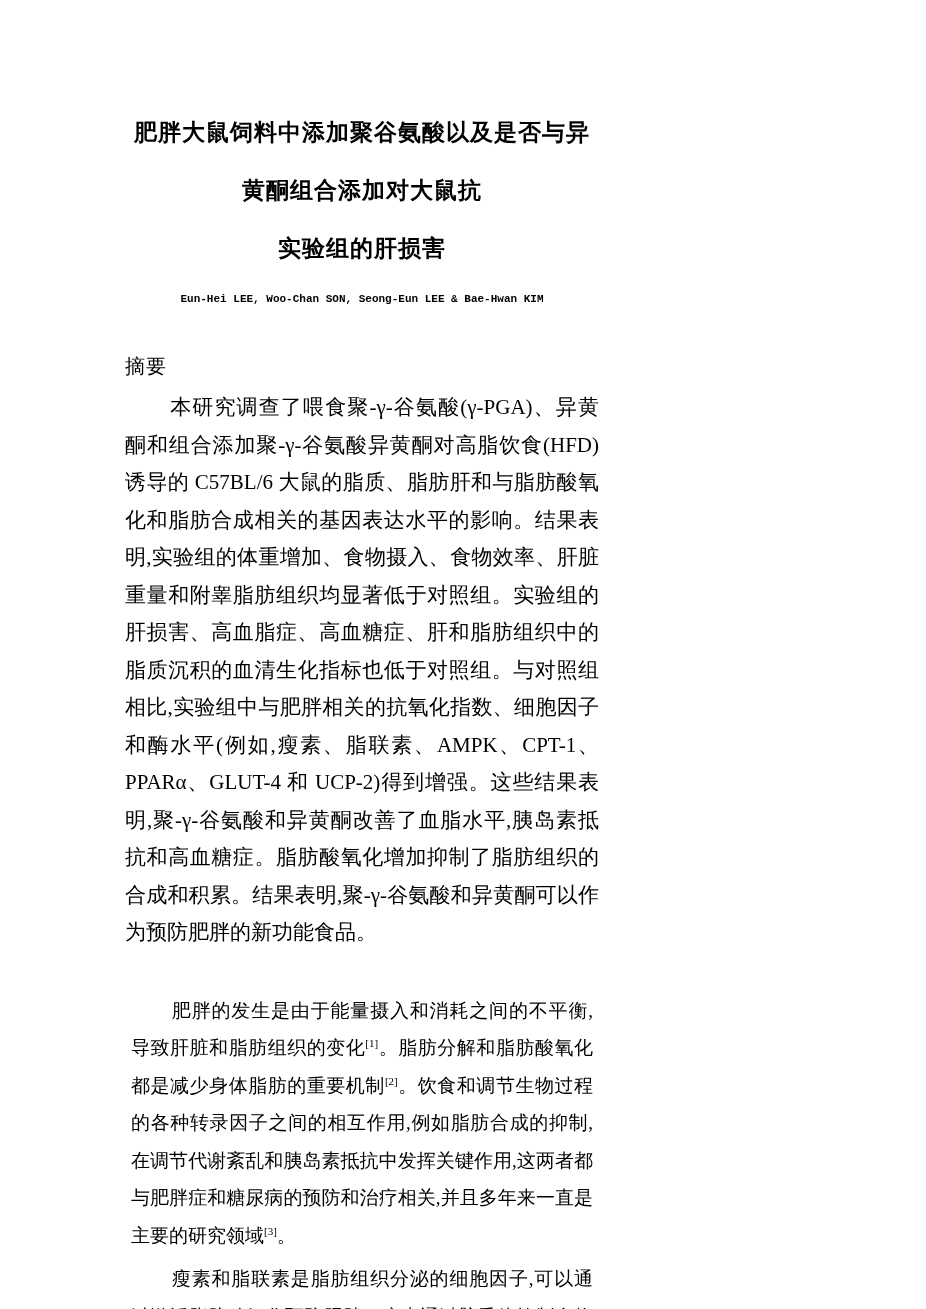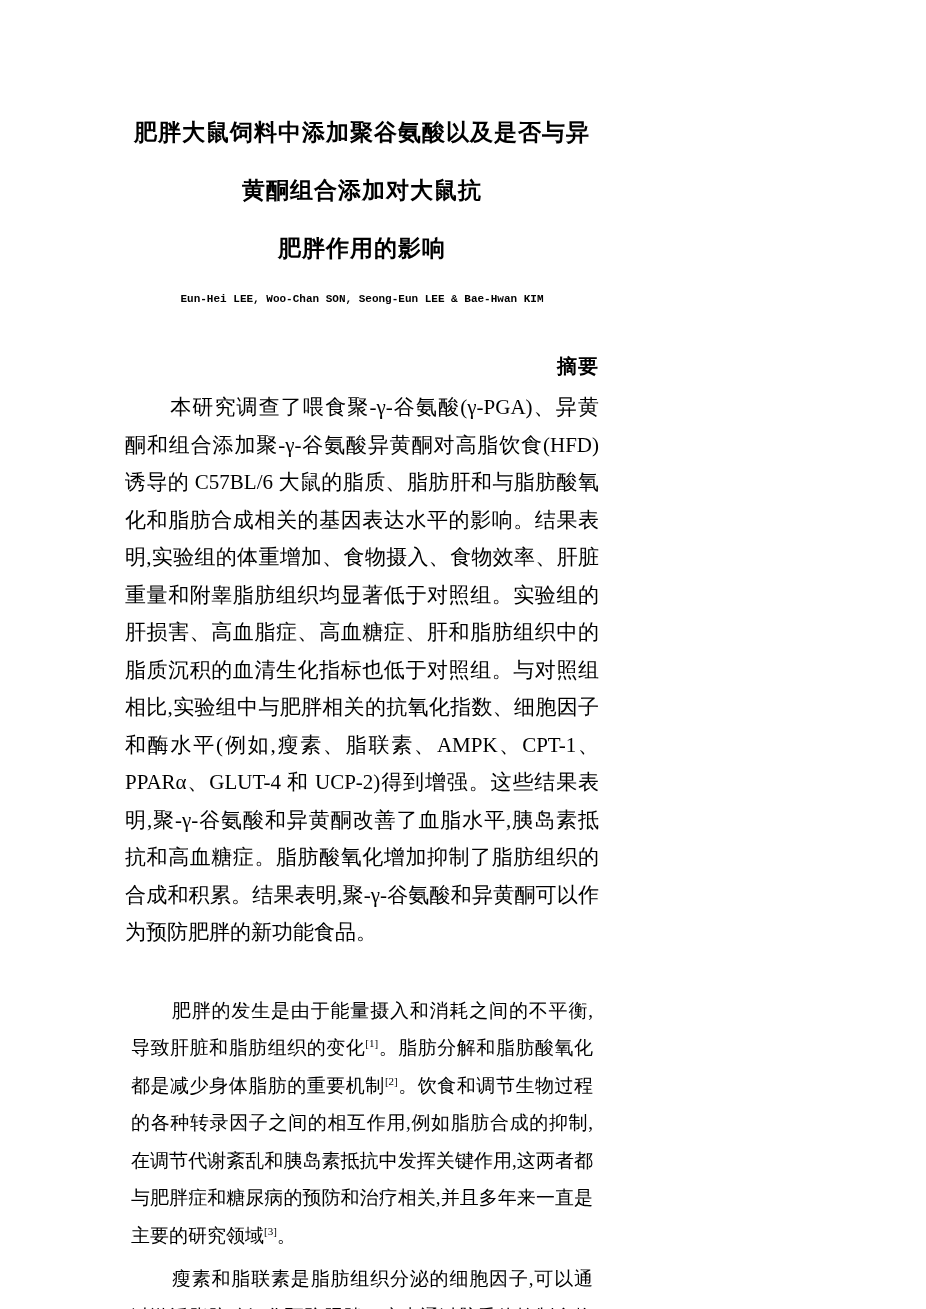--- a/index.html
+++ b/index.html
@@ -38,22 +38,22 @@
     font-size: 11px;
     font-weight: bold;
     text-align: center;
     line-height: 30px;
     font-family: "Liberation Mono", "DejaVu Sans Mono", monospace;
     white-space: nowrap;
   }
   .abstract-heading {
     margin-top: 36px;
     font-size: 20px;
-    font-weight: bold;
-    text-align: right;
+    font-weight: normal;
+    text-align: left;
     line-height: 32px;
     letter-spacing: 1px;
   }
   .abstract-body {
     margin-top: 7px;
     font-size: 21px;
     line-height: 37.5px;
     text-align: justify;
     text-align-last: left;
     text-indent: 2.15em;
@@ -86,21 +86,21 @@
   }
 </style>
 </head>
 <body>
 
 <div class="page">
   <div class="content">
 
     <div class="doc-title">
       <div>肥胖大鼠饲料中添加聚谷氨酸以及是否与异黄酮组合添加对大鼠抗</div>
-      <div>肥胖作用的影响</div>
+      <div>实验组的肝损害</div>
     </div>
 
     <div class="authors">Eun-Hei LEE, Woo-Chan SON, Seong-Eun LEE &amp; Bae-Hwan KIM</div>
 
     <div class="abstract-heading">摘要</div>
 
     <div class="abstract-body">本研究调查了喂食聚-γ-谷氨酸(γ-PGA)、异黄酮和组合添加聚-γ-谷氨酸异黄酮对高脂饮食(HFD)诱导的 C57BL/6 大鼠的脂质、脂肪肝和与脂肪酸氧化和脂肪合成相关的基因表达水平的影响。结果表明,实验组的体重增加、食物摄入、食物效率、肝脏重量和附睾脂肪组织均显著低于对照组。实验组的肝损害、高血脂症、高血糖症、肝和脂肪组织中的脂质沉积的血清生化指标也低于对照组。与对照组相比,实验组中与肥胖相关的抗氧化指数、细胞因子和酶水平(例如,瘦素、脂联素、AMPK、CPT-1、PPARα、GLUT-4 和 UCP-2)得到增强。这些结果表明,聚-γ-谷氨酸和异黄酮改善了血脂水平,胰岛素抵抗和高血糖症。脂肪酸氧化增加抑制了脂肪组织的合成和积累。结果表明,聚-γ-谷氨酸和异黄酮可以作为预防肥胖的新功能食品。</div>
 
 
     <p class="body-para first">肥胖的发生是由于能量摄入和消耗之间的不平衡,导致肝脏和脂肪组织的变化<sup class="ref">[1]</sup>。脂肪分解和脂肪酸氧化都是减少身体脂肪的重要机制<sup class="ref">[2]</sup>。饮食和调节生物过程的各种转录因子之间的相互作用,例如脂肪合成的抑制,在调节代谢紊乱和胰岛素抵抗中发挥关键作用,这两者都与肥胖症和糖尿病的预防和治疗相关,并且多年来一直是主要的研究领域<sup class="ref">[3]</sup>。</p>

